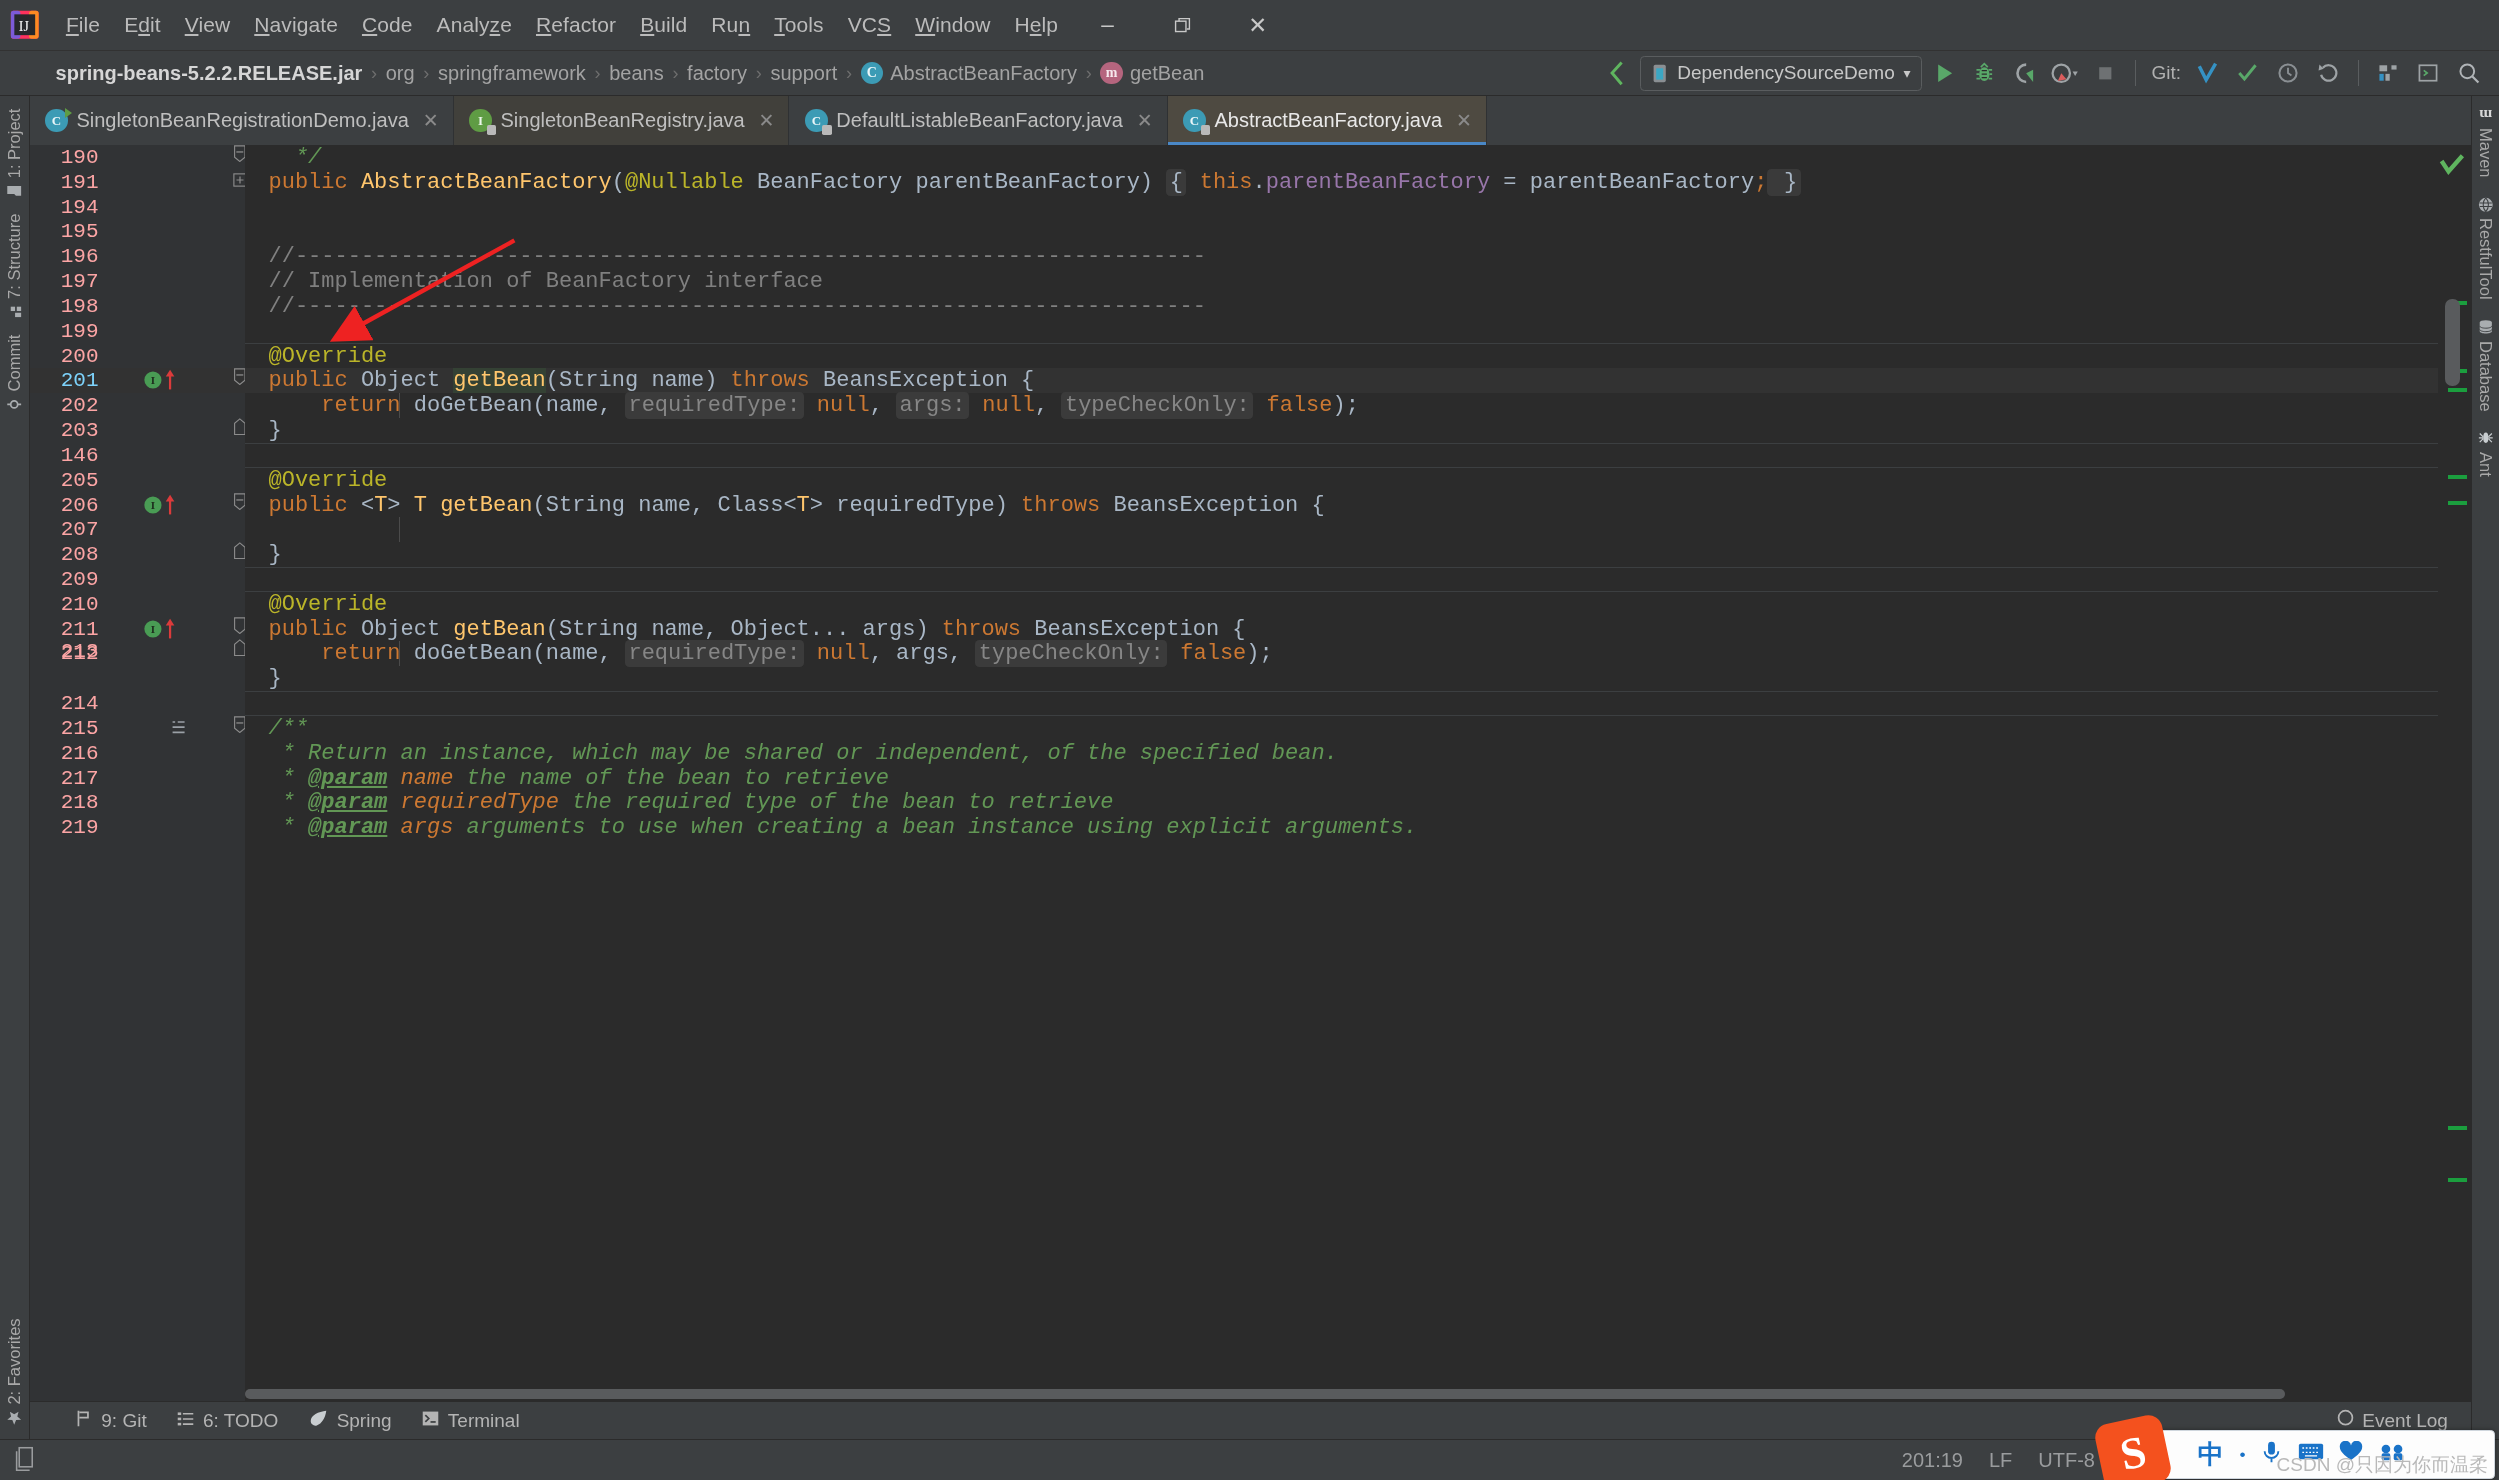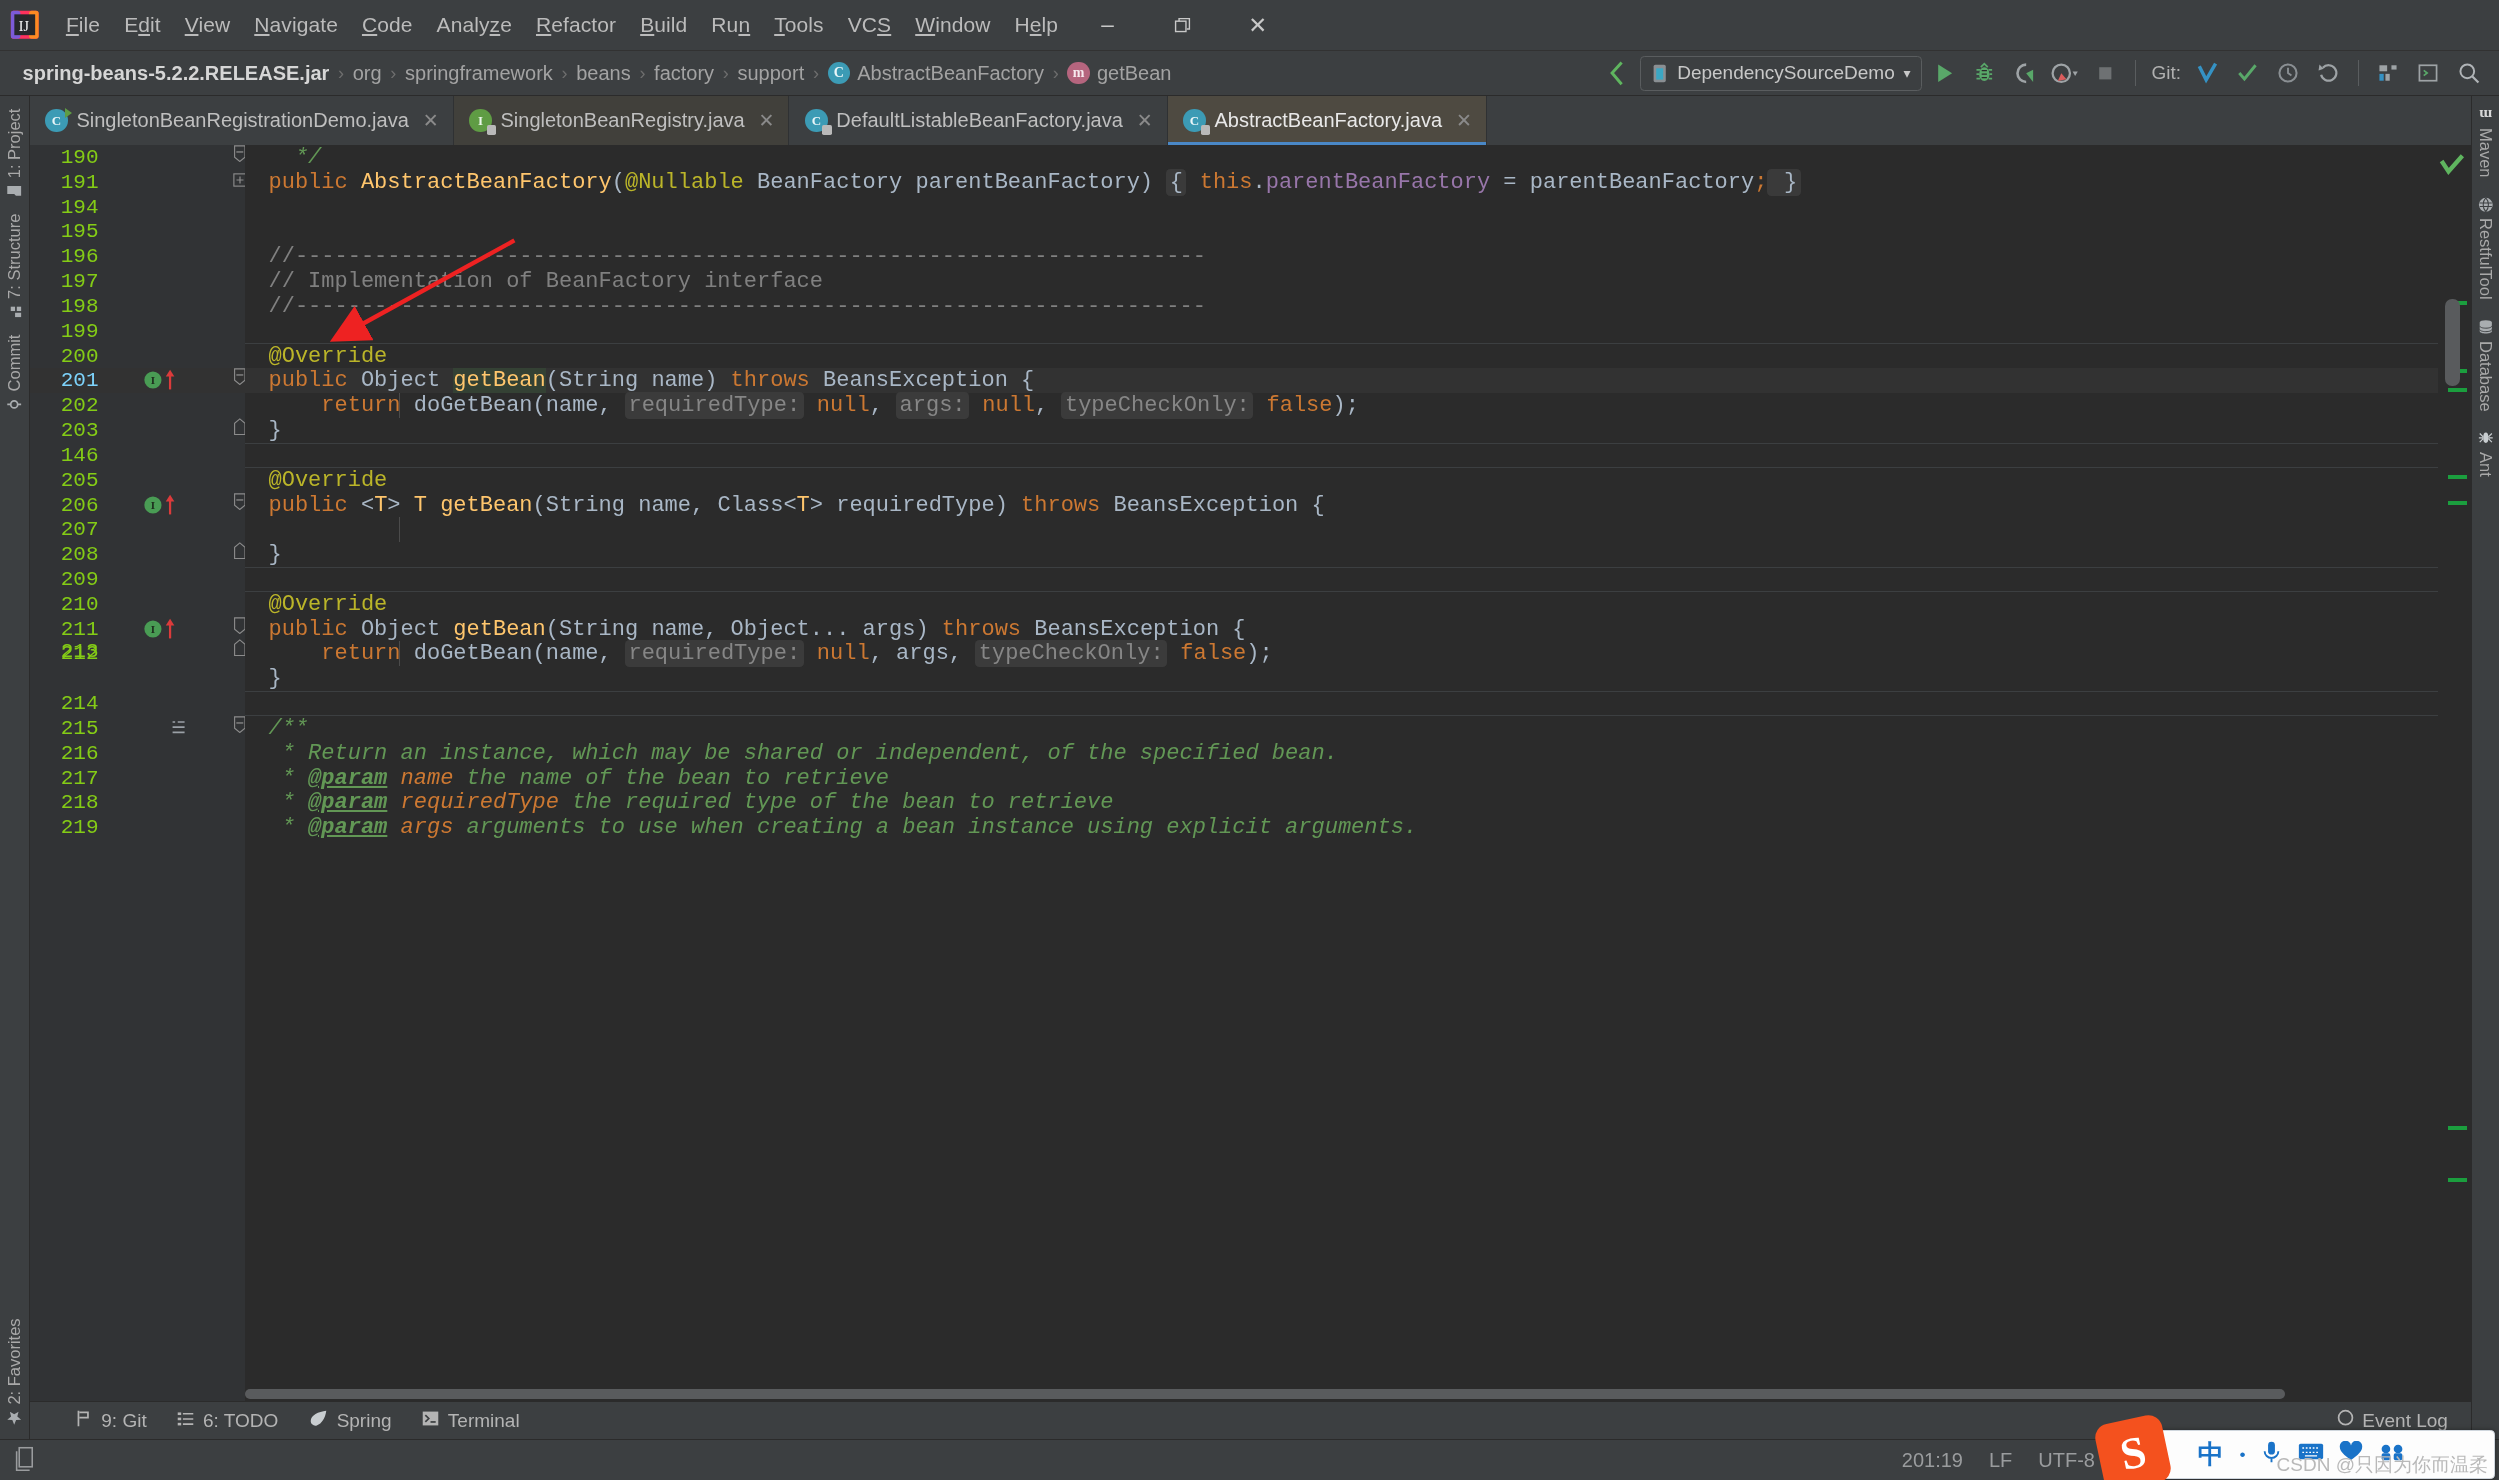--- a/index.html
+++ b/index.html
@@ -30,21 +30,21 @@
   }
   .winbtns { display: flex; align-items: center; gap: 0; }
   .winbtn {
     width: 75px; height: 50px; display: flex; align-items: center; justify-content: center;
     color: #c8c8c8; font-size: 22.6px;
   }
 
   
   .navbar {
     height: 45px; background: #3c3f41; display: flex; align-items: center;
-    flex: 0 0 45px; border-bottom: 0.9px solid #2b2b2b;
+    flex: 0 0 45px; border-bottom: 0.9px solid #2b2b2b; padding-left: 33px;
   }
   .crumbs { display: flex; align-items: center; padding-left: 15.6px; gap: 0; }
   .crumb { color: #a3a3a3; font-size: 20px; padding: 1.7px 7px; white-space: nowrap; }
   .crumb.first { color: #d6d6d6; font-weight: bold; }
   .sep { color: #6e6e6e; font-size: 18px; padding: 0 1.7px; }
   .cicon {
     display: inline-flex; align-items: center; justify-content: center;
     width: 22.6px; height: 22.6px; border-radius: 50%; font-size: 14px; font-weight: bold;
     color: #1d1d1d; margin-right: 7px; font-family: "Liberation Serif", serif;
   }
@@ -121,21 +121,21 @@
     font-family: "Liberation Mono", monospace; font-size: 21px;
   }
   .code-area {
     flex: 1 1 auto; position: relative; background: #2b2b2b; overflow: hidden;
     font-family: "Liberation Mono", monospace; font-size: 22px;
   }
   .marker-bar { width: 33px; flex: 0 0 33px; background: #2b2b2b; position: relative; }
 
   .row { position: absolute; left: 0; right: 0; height: 25px; }
   .lnum {
-    position: absolute; right: 146px; color: #84cc16; text-align: right;
+    position: absolute; right: 146px; color: #fca5a5; text-align: right;
     font-size: 21px; line-height: 25px; width: 78px;
   }
   .lnum.cur { color: #7dd3fc; }
   .fold {
     position: absolute; left: 201px; width: 19px; line-height: 25px; text-align: center;
     color: #8c8c8c; font-size: 16.5px;
   }
   .gmark { position: absolute; left: 111px; width: 52px; height: 25px; }
 
   .ctext { position: absolute; left: 24px; line-height: 25px; white-space: pre; }

